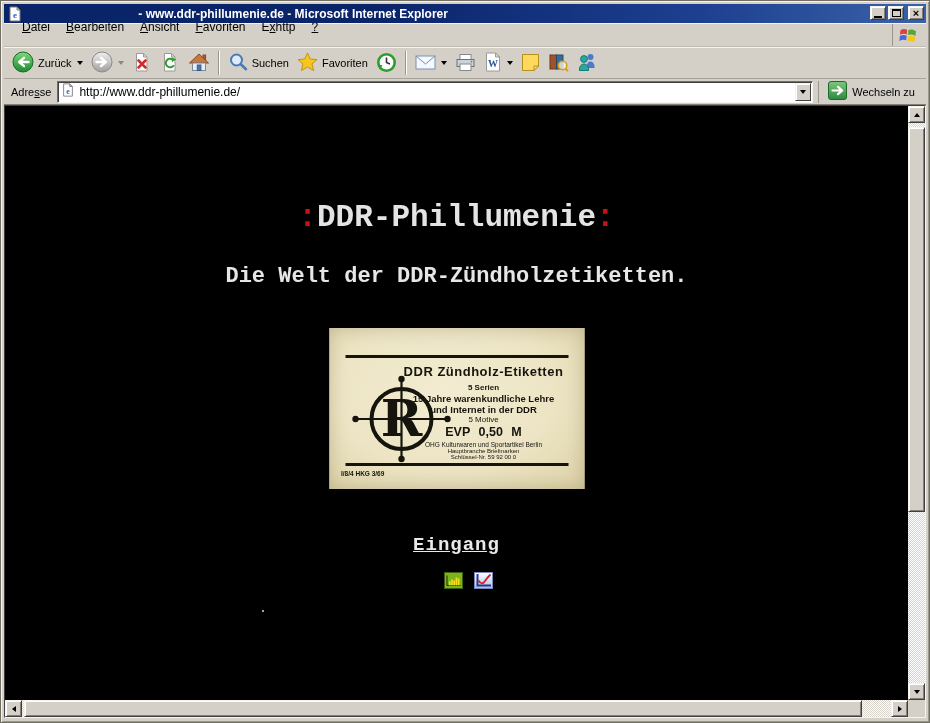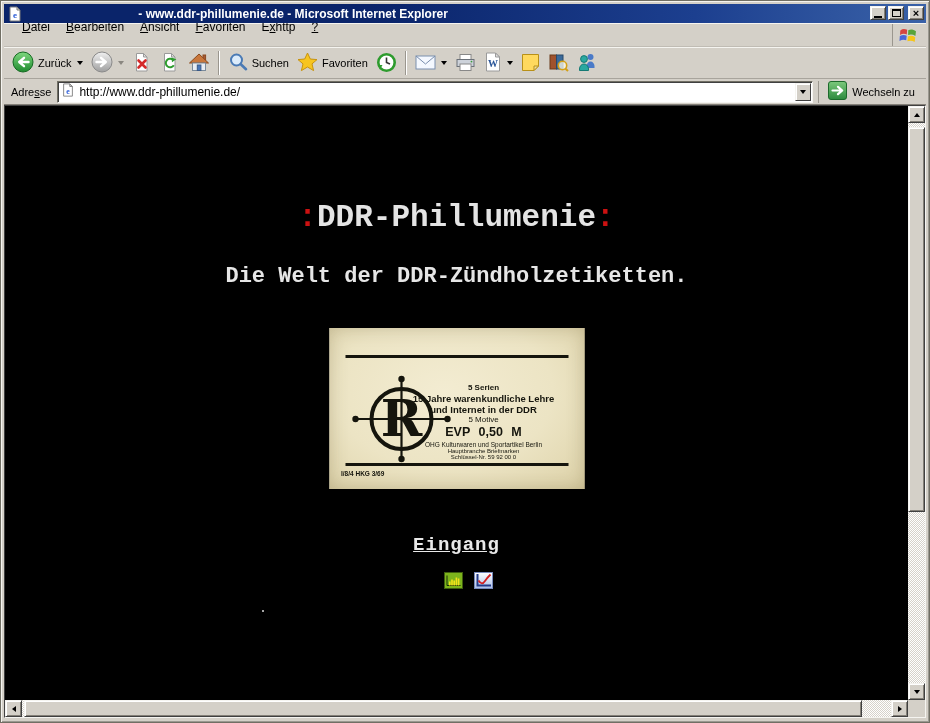--- a/index.html
+++ b/index.html
@@ -354,20 +354,21 @@
               <line x1="4" y1="52" x2="100" y2="52" stroke="#15150d" stroke-width="2.2"></line>
               <line x1="52" y1="10" x2="52" y2="94" stroke="#15150d" stroke-width="2.2"></line>
               <circle cx="6" cy="52" r="3.2" fill="#15150d"></circle>
               <circle cx="98" cy="52" r="3.2" fill="#15150d"></circle>
               <circle cx="52" cy="12" r="3.2" fill="#15150d"></circle>
               <circle cx="52" cy="92" r="3.2" fill="#15150d"></circle>
               <text x="52" y="69" text-anchor="middle" font-family="DejaVu Serif, serif" font-weight="bold" font-size="50" fill="#15150d">R</text>
             </svg>
           </span>
           <div class="l-rule top"></div>
+          <div class="ltxt l-head">DDR Zündholz-Etiketten</div>
           <div class="ltxt l-serien">5 Serien</div>
           <div class="ltxt l-line1">15 Jahre warenkundliche Lehre</div>
           <div class="ltxt l-line2">und Internet in der DDR</div>
           <div class="ltxt l-motive">5 Motive</div>
           <div class="ltxt l-price">EVP 0,50 M</div>
           <div class="ltxt l-sm1">OHG Kulturwaren und Sportartikel Berlin</div>
           <div class="ltxt l-sm2">Hauptbranche Briefmarken</div>
           <div class="ltxt l-sm3">Schlüssel-Nr. 59 92 00 0</div>
           <div class="l-rule bottom"></div>
           <div class="l-corner">I/8/4 HKG 3/69</div>

